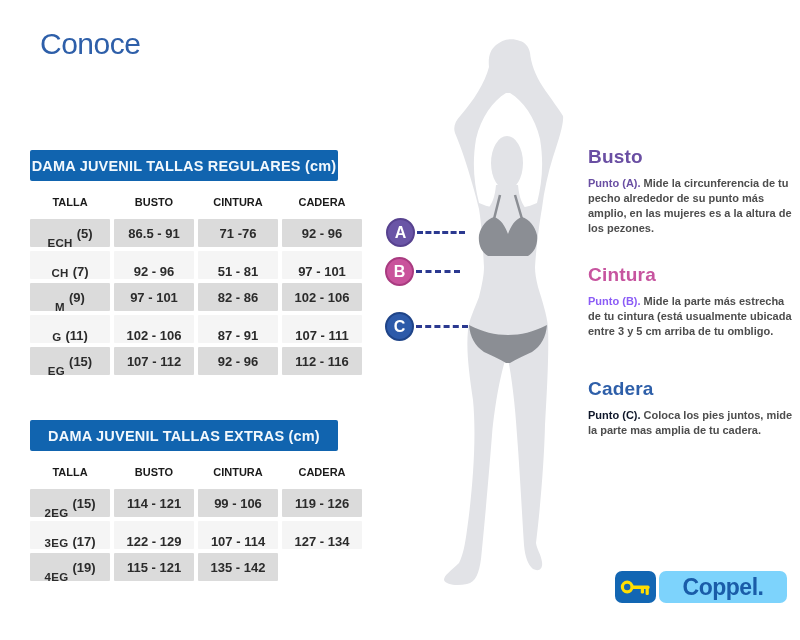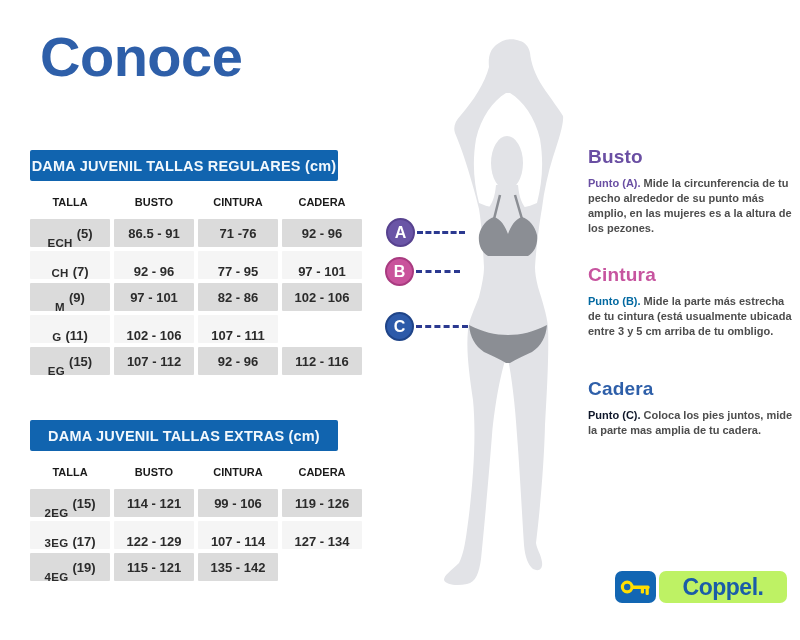--- a/index.html
+++ b/index.html
@@ -5,21 +5,21 @@
   * { margin: 0; padding: 0; box-sizing: border-box; }
   html, body { background: #ffffff; }
   body { font-family: "Liberation Sans", sans-serif; }
   .canvas {
     position: relative; width: 800px; height: 640px;
     background: #ffffff; overflow: hidden;
   }
 
   
   .title { position: absolute; left: 40px; top: 28px; line-height: 1.04; }
-  .title .t1 { font-size: 56px; font-weight: 700; color: #2E5FA9; letter-spacing: -0.5px; }
+  .title .t1 { font-size: 30px; font-weight: 400; color: #2E5FA9; letter-spacing: -0.5px; }
   .title .t2 { font-size: 41px; font-weight: 300; color: #3A6BB2; letter-spacing: -0.5px; }
 
   
   .size-table { position: absolute; left: 30px; width: 332px; }
   .table-regular { top: 150px; }
   .table-extras  { top: 420px; }
   .banner {
     width: 308px; height: 31px; background: #1164AF; border-radius: 2px;
     color: #F2F8FD; font-size: 14.5px; font-weight: 800; letter-spacing: 0.2px;
     display: flex; align-items: center; justify-content: center;
@@ -65,31 +65,31 @@
   .section-busto   { top: 146px; }
   .section-cintura { top: 264px; }
   .section-cadera  { top: 378px; }
   .section h2 { font-size: 19px; font-weight: 800; letter-spacing: 0.2px; margin-bottom: 8px; }
   .section-busto   h2 { color: #6A4FA3; }
   .section-cintura h2 { color: #C7549F; }
   .section-cadera  h2 { color: #2E5FA9; }
   .section p { font-size: 11px; line-height: 15px; color: #4D4D4D; font-weight: 600; }
   .punto { font-weight: 800; }
   .punto-a { color: #6A4FA3; }
-  .punto-b { color: #0369a1; }
+  .punto-b { color: #8b5cf6; }
   .punto-c { color: #0f172a; }
 
   
   .logo { position: absolute; left: 615px; top: 571px; display: flex; align-items: center; }
   .logo-key {
     width: 41px; height: 32px; background: #1266B3; border-radius: 7px;
     display: flex; align-items: center; justify-content: center; margin-right: 3px;
   }
   .logo-word {
-    width: 128px; height: 32px; background: #bef264; border-radius: 7px;
+    width: 128px; height: 32px; background: #7dd3fc; border-radius: 7px;
     display: flex; align-items: center; justify-content: center;
     color: #1A5CA8; font-size: 23px; font-weight: 800; letter-spacing: -0.5px;
   }
 </style>
 </head>
 <body>
 
 <div class="canvas">
 
   <div class="title">
@@ -112,38 +112,39 @@
       <div class="cell">86.5 - 91</div>
       <div class="cell">71 -76</div>
       <div class="cell">92 - 96</div>
     </div>
     <div class="trow even">
       <div class="cell">
           <span class="talla-label">CH</span>
           <span class="talla-size">(7)</span>
         </div>
       <div class="cell">92 - 96</div>
-      <div class="cell">77 - 95</div>
+      <div class="cell">51 - 81</div>
       <div class="cell">97 - 101</div>
     </div>
     <div class="trow odd">
       <div class="cell">
           <span class="talla-label">M</span>
           <span class="talla-size">(9)</span>
         </div>
       <div class="cell">97 - 101</div>
       <div class="cell">82 - 86</div>
       <div class="cell">102 - 106</div>
     </div>
     <div class="trow even">
       <div class="cell">
           <span class="talla-label">G</span>
           <span class="talla-size">(11)</span>
         </div>
       <div class="cell">102 - 106</div>
+      <div class="cell">87 - 91</div>
       <div class="cell">107 - 111</div>
     </div>
     <div class="trow odd">
       <div class="cell">
           <span class="talla-label">EG</span>
           <span class="talla-size">(15)</span>
         </div>
       <div class="cell">107 - 112</div>
       <div class="cell">92 - 96</div>
       <div class="cell">112 - 116</div>

